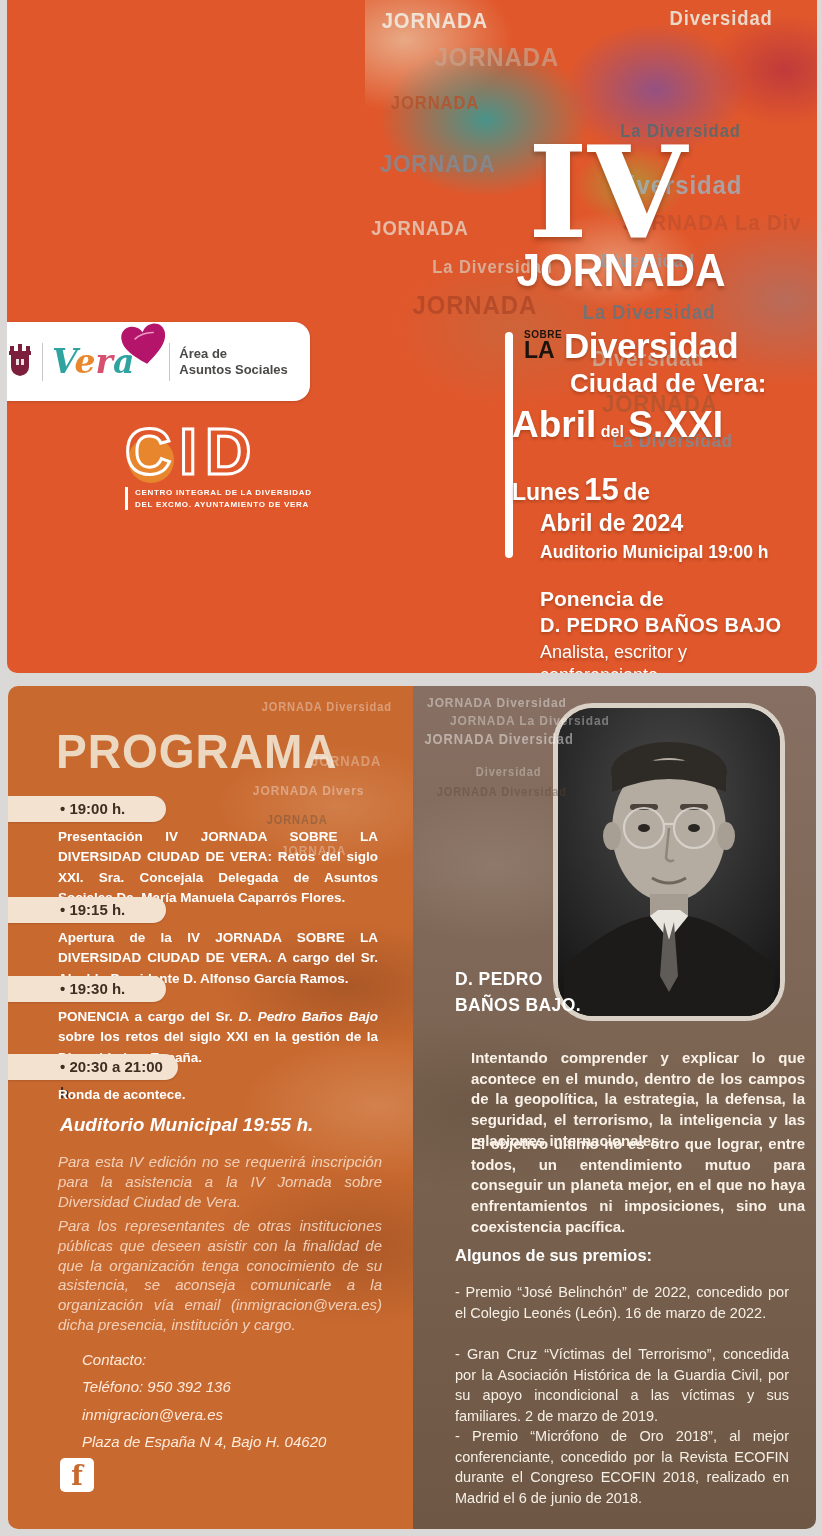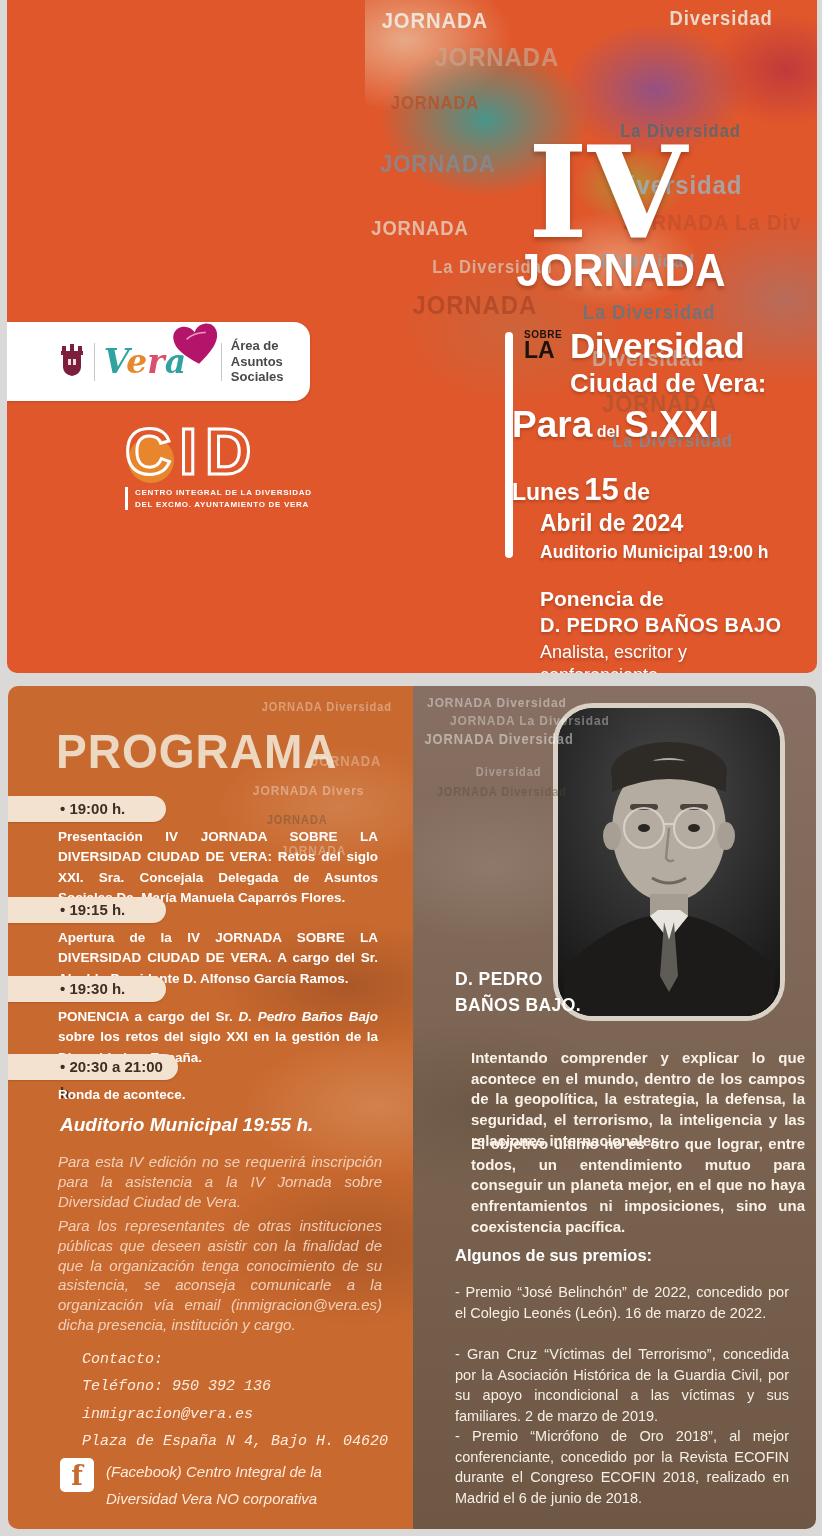--- a/index.html
+++ b/index.html
@@ -25,38 +25,38 @@
              font-family:"DejaVu Serif",serif;font-weight:bold;font-size:128px;line-height:.95;
              color:#fff;text-shadow:0 3px 5px rgba(70,25,0,.35);}
   .jornada-word{position:absolute;left:488px;top:246px;width:252px;text-align:center;
                 font-weight:900;font-size:47px;color:#fff;letter-spacing:0;
                 transform:scaleX(.9);transform-origin:center;line-height:1;
                 text-shadow:0 3px 4px rgba(70,25,0,.3);}
   .title-bar{position:absolute;left:498px;top:332px;width:8px;height:226px;background:#fff;border-radius:4px;}
   .title-block{position:absolute;left:505px;top:326px;width:300px;color:#fff;
                text-shadow:0 2px 3px rgba(70,25,0,.3);}
   .t-line1{margin-left:12px;white-space:nowrap;}
-  .sobrela{display:inline-block;color:#1c130d;text-shadow:none;vertical-align:baseline;margin-right:8px;}
+  .sobrela{display:inline-block;color:#1c130d;text-shadow:none;vertical-align:baseline;margin-right:2px;}
   .sobrela .sobre{display:block;font-size:10px;font-weight:900;letter-spacing:.5px;line-height:1;}
   .sobrela .la{display:block;font-size:23px;font-weight:900;line-height:.9;}
   .diversidad{display:inline-block;font-size:35px;font-weight:900;letter-spacing:-.5px;}
   .t-line2{margin-left:58px;margin-top:2px;font-size:26px;font-weight:900;white-space:nowrap;}
   .t-line3{margin-top:5px;font-weight:900;white-space:nowrap;}
   .t-line3 .big{font-size:37px;} .t-line3 .small{font-size:16px;}
   .t-date{margin-top:26px;font-weight:900;white-space:nowrap;}
   .t-date .big{font-size:31px;} .t-date .small{font-size:23px;}
   .t-date2{margin-left:28px;margin-top:2px;font-size:23px;font-weight:900;white-space:nowrap;}
   .t-venue{margin-left:28px;margin-top:5px;font-size:17.5px;font-weight:900;white-space:nowrap;}
   .t-ponencia{margin-left:28px;margin-top:24px;font-size:21px;font-weight:900;}
   .t-speaker{margin-left:28px;margin-top:3px;font-size:20px;font-weight:900;letter-spacing:.3px;}
   .t-role{margin-left:28px;margin-top:4px;font-size:18px;line-height:1.3;font-weight:normal;}
 
   .logo-box{position:absolute;left:0;top:322px;width:303px;height:79px;background:#fff;
             border-radius:0 16px 16px 0;display:flex;align-items:center;gap:9px;
-            padding-left:52px;box-sizing:border-box;box-shadow:0 1px 3px rgba(0,0,0,.15);}
+            box-sizing:border-box;box-shadow:0 1px 3px rgba(0,0,0,.15);}
   .lg-div{width:1px;height:38px;background:#c9c7c4;}
   .vera-wrap{position:relative;font-family:"DejaVu Serif",serif;font-style:italic;font-weight:bold;
              font-size:33px;white-space:nowrap;padding-right:26px;}
   .vera-heart{position:absolute;right:-8px;top:-18px;transform:rotate(-8deg);}
   .area-text{font-size:13px;font-weight:bold;color:#4a4947;line-height:1.2;}
 
   .cid-block{position:absolute;left:118px;top:420px;width:240px;color:#fff;}
   .cid-circle{position:absolute;left:3px;top:17px;width:46px;height:46px;border-radius:50%;
               background:#e8862e;}
   .cid-word{position:relative;font-weight:900;font-size:64px;line-height:1;letter-spacing:8px;
@@ -83,21 +83,21 @@
   .programa{position:absolute;left:48px;top:38px;font-size:48px;font-weight:900;color:#ecd7c0;
             letter-spacing:1px;transform:scaleX(.96);transform-origin:left;}
   .pill{position:absolute;left:0;width:158px;height:26px;background:#f3e2d0;border-radius:0 13px 13px 0;
         box-shadow:0 1px 2px rgba(0,0,0,.12);}
   .pill span{display:block;padding-left:52px;font-size:15px;font-weight:bold;color:#402e22;line-height:26px;}
   .sched{position:absolute;left:50px;width:320px;font-size:13.5px;font-weight:bold;color:#fff;
          line-height:1.5;text-align:justify;}
   .venue-it{position:absolute;left:52px;font-size:19px;font-weight:bold;font-style:italic;color:#fff;}
   .note{position:absolute;left:50px;width:324px;font-size:15px;font-style:italic;
         color:rgba(255,236,222,.78);line-height:1.32;text-align:justify;}
-  .contact{position:absolute;left:74px;font-size:15px;font-style:italic;color:#ffeadb;line-height:1.82;font-family:Liberation Mono, monospace;}
+  .contact{position:absolute;left:74px;font-size:15px;font-style:italic;color:#ffeadb;line-height:1.82;}
   .fb-row{position:absolute;left:52px;display:flex;gap:12px;align-items:flex-start;}
   .fb-icon{width:34px;height:34px;background:#fff;border-radius:5px;display:flex;align-items:center;
            justify-content:center;font-weight:900;font-size:27px;color:#c8692f;
            font-family:"DejaVu Serif",serif;}
   .fb-text{font-size:15px;font-style:italic;color:#ffeadb;line-height:1.8;}
 
   .photo-frame{position:absolute;left:140px;top:17px;width:232px;height:318px;border-radius:40px;
                border:5px solid #d9d1c5;overflow:hidden;background:#222;box-sizing:border-box;}
   .spk-name{position:absolute;left:42px;top:280px;font-size:17.5px;font-weight:900;color:#fff;
             line-height:1.5;letter-spacing:.4px;}
@@ -140,21 +140,21 @@
 
     <div class="title-block">
       <div class="t-line1">
         <span class="sobrela">
           <span class="sobre">SOBRE</span>
           <span class="la">LA</span>
         </span><span class="diversidad">Diversidad</span>
       </div>
       <div class="t-line2">Ciudad de Vera:</div>
       <div class="t-line3">
-        <span class="big">Para</span>
+        <span class="big">Abril</span>
         <span class="small">del</span>
         <span class="big">S.XXI</span>
       </div>
       <div class="t-date">
         <span class="small">Lunes</span>
         <span class="big">15</span>
         <span class="small">de</span>
       </div>
       <div class="t-date2">Abril de 2024</div>
       <div class="t-venue">Auditorio Municipal 19:00 h</div>
@@ -241,24 +241,20 @@
       <div class="note" style="top:530px">Para los representantes de otras instituciones públicas que deseen asistir con la finalidad de que la organización tenga conocimiento de su asistencia, se aconseja comunicarle a la organización vía email (inmigracion@vera.es) dicha presencia, institución y cargo.</div>
 
       <div class="contact" style="top:660px">
         <span>Contacto:</span><br>
         <span>Teléfono: 950 392 136</span><br>
         <span>inmigracion@vera.es</span><br>
         <span>Plaza de España N 4, Bajo H. 04620</span>
       </div>
       <div class="fb-row" style="top:772px">
         <div class="fb-icon">f</div>
-        <div class="fb-text">
-          <span>(Facebook) Centro Integral de la</span><br>
-          <span>Diversidad Vera NO corporativa</span>
-        </div>
       </div>
     <span class="cw" style="left: 248px; top: 15px; font-size: 12px; color: rgb(255, 255, 255); opacity: 0.35; transform: rotate(0deg) scaleX(0.92);">JORNADA Diversidad</span>
         <span class="cw" style="left: 300px; top: 68px; font-size: 14px; color: rgb(255, 255, 255); opacity: 0.3; transform: rotate(0deg) scaleX(0.92);">JORNADA</span>
         <span class="cw" style="left: 240px; top: 98px; font-size: 13px; color: rgb(255, 255, 255); opacity: 0.35; transform: rotate(0deg) scaleX(0.92);">JORNADA  Divers</span>
         <span class="cw" style="left: 256px; top: 128px; font-size: 12px; color: rgb(92, 74, 58); opacity: 0.4; transform: rotate(0deg) scaleX(0.92);">JORNADA</span>
         <span class="cw" style="left: 270px; top: 158px; font-size: 13px; color: rgb(255, 255, 255); opacity: 0.3; transform: rotate(0deg) scaleX(0.92);">JORNADA</span>
       </div>
 
     <div class="col-right">
 

